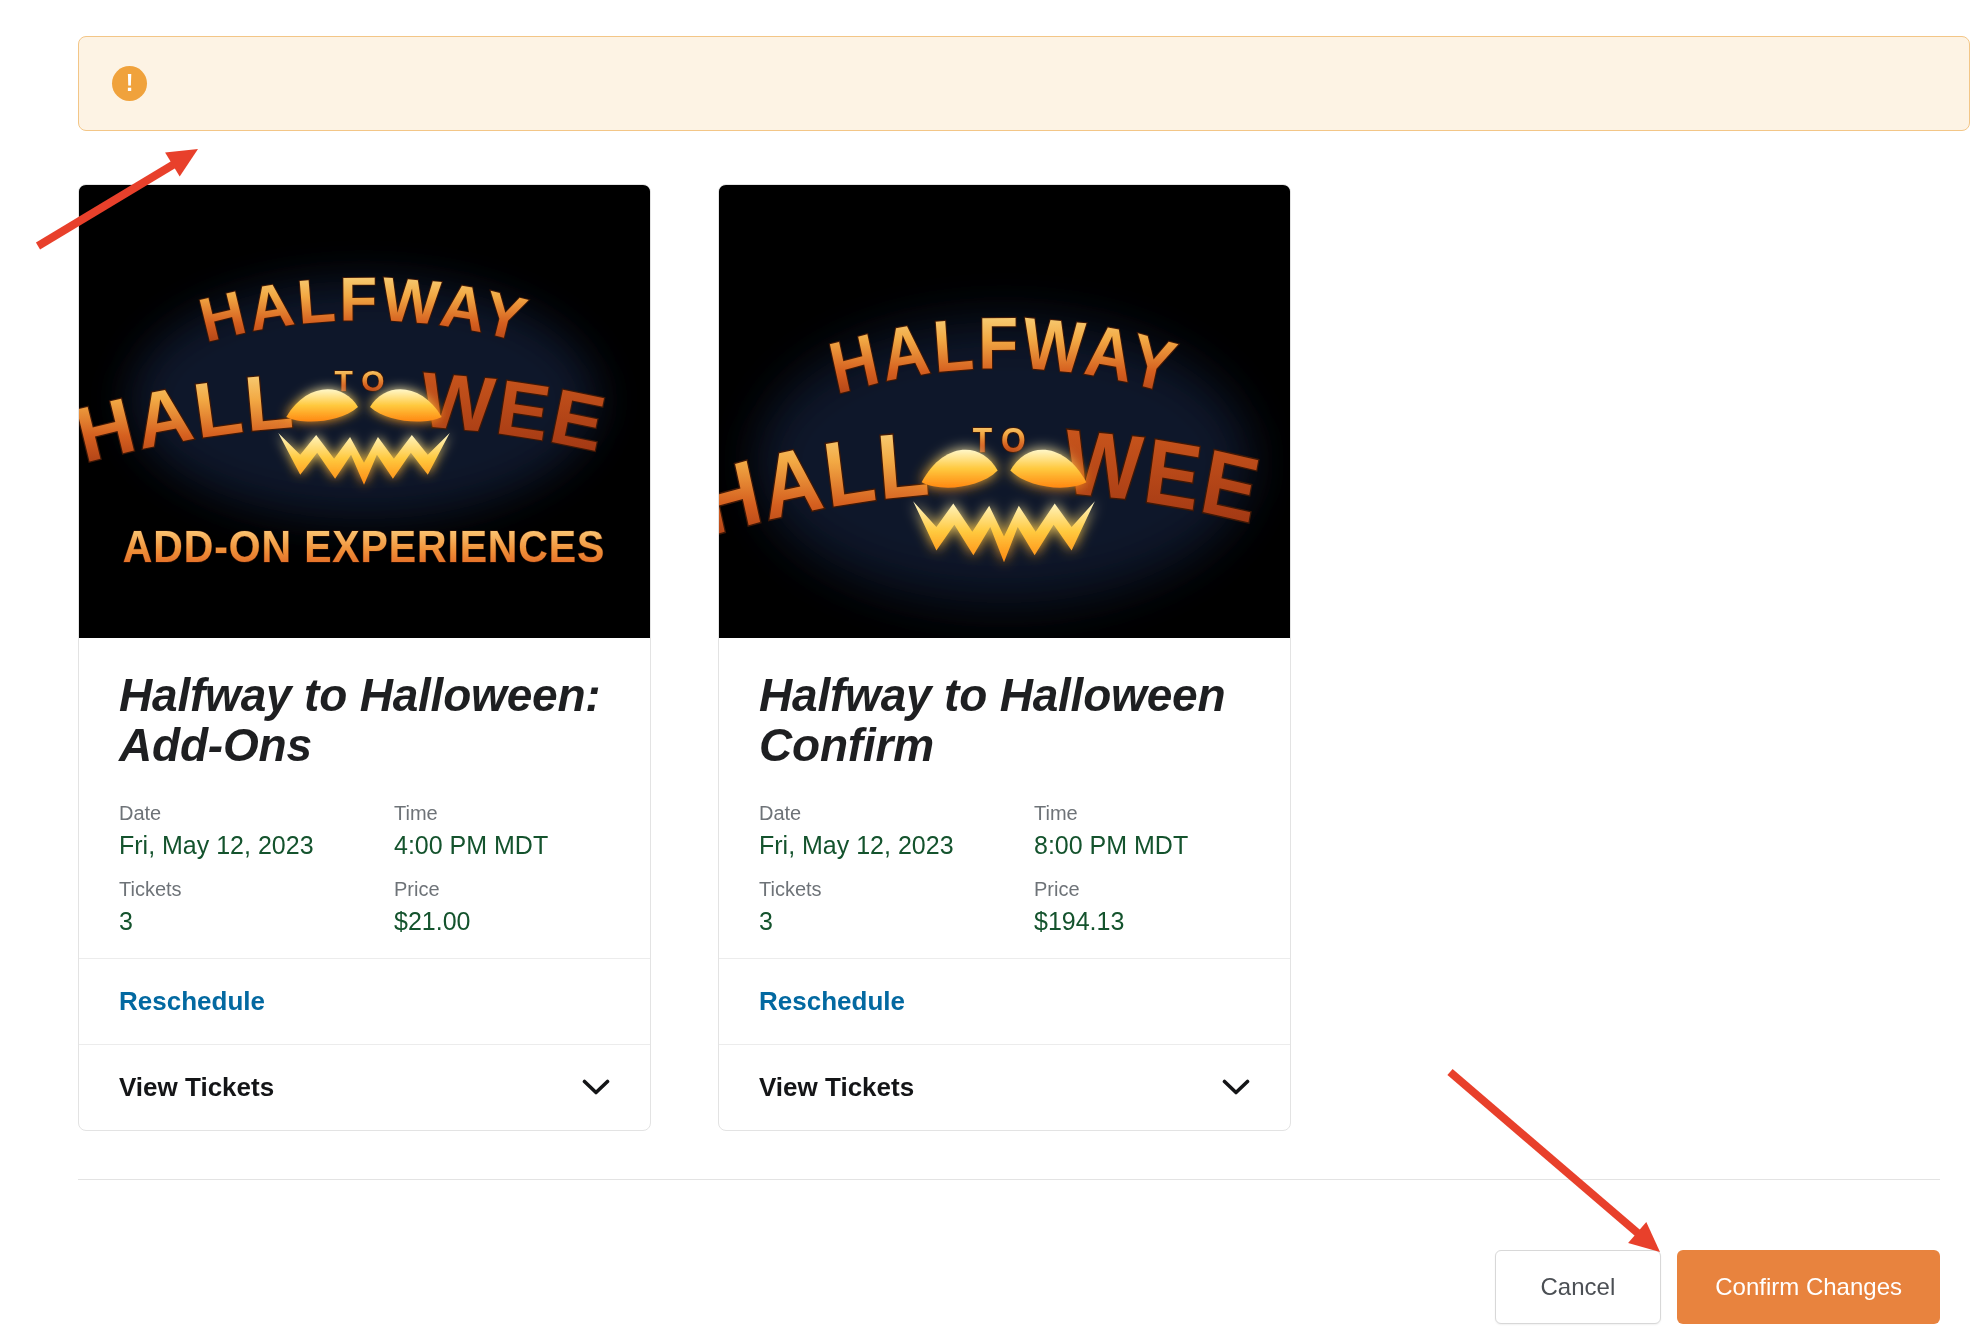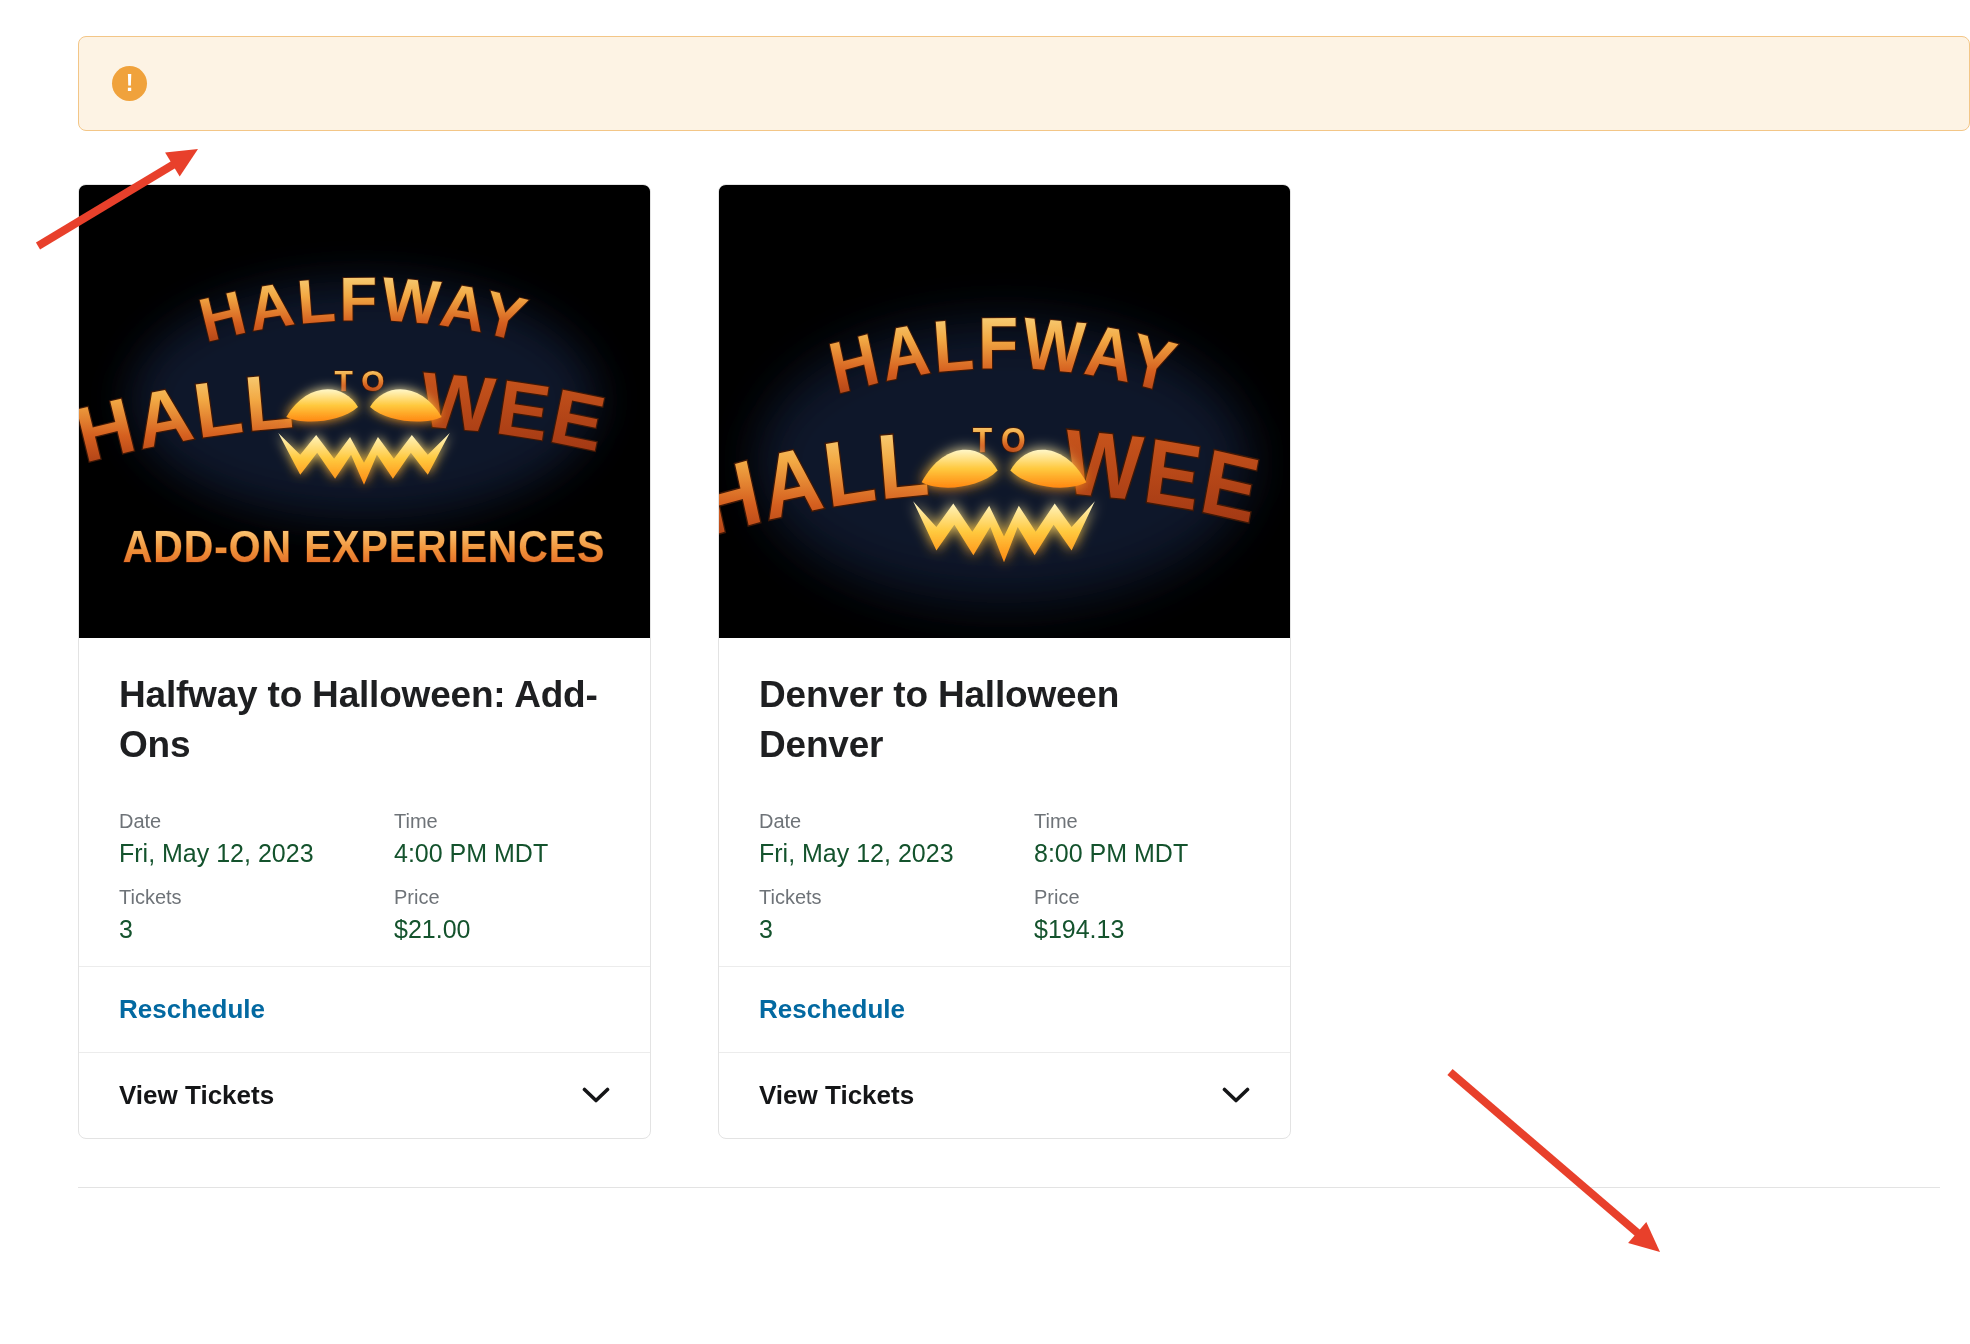--- a/index.html
+++ b/index.html
@@ -13,21 +13,21 @@
   .banner-icon { width:35px; height:35px; border-radius:50%; background:#F0A23C; color:#fff;
     font-size:23px; font-weight:bold; display:flex; align-items:center; justify-content:center; flex:0 0 auto; }
   .banner-text { font-size:23px; color:#55585D; letter-spacing:0.2px; }
 
   
   .cards { display:flex; gap:67px; margin-top:53px; }
   .card { width:573px; background:#fff; border:1px solid #E3E3E3; border-radius:8px; overflow:hidden; }
   .poster { width:100%; height:453px; background:#000; display:block; }
   .poster svg { display:block; width:100%; height:100%; }
   .card-body { padding:32px 40px 22px; }
-  .card-title { font-size:37px; line-height:50px; font-weight:bold; color:#1E1F21; margin-bottom:40px; letter-spacing:-0.2px; }
+  .card-title { font-size:46px; line-height:50px; font-weight:bold; color:#1E1F21; margin-bottom:32px; letter-spacing:-0.2px;font-style:italic; }
   .fields { display:grid; grid-template-columns:275px 1fr; row-gap:18px; }
   .flabel { font-size:20px; color:#6E7378; margin-bottom:6px; }
   .fvalue { font-size:25px; color:#14532d; }
   .row { border-top:1px solid #ECECEC; padding:27px 40px; font-size:26px; font-weight:bold; }
   .reschedule { color:#0369a1; cursor:pointer; }
   .view-tickets { color:#141517; display:flex; align-items:center; justify-content:space-between; cursor:pointer;text-align:right; }
   .chev { width:28px; height:17px; }
   .chev path { fill:none; stroke:#141517; stroke-width:3.6; stroke-linecap:round; stroke-linejoin:round; }
 
   
@@ -175,21 +175,21 @@
             <text class="lg-big" fill="url(#goldB)"><textPath href="#arcMidB" startOffset="84%">WEEN</textPath></text>
             <g transform="translate(286,242)" filter="url(#glowB)">
               <path d="M -78 -10 C -58 -44 -22 -46 -6 -20 C -24 -4 -62 -2 -78 -10 Z" fill="url(#pumpB)"></path>
               <path d="M 78 -10 C 58 -44 22 -46 6 -20 C 24 -4 62 -2 78 -10 Z" fill="url(#pumpB)"></path>
               <path d="M -86 6 L -64 28 L -48 8 L -30 32 L -14 10 L 0 36 L 14 10 L 30 32 L 48 8 L 64 28 L 86 6 L 64 48 L 47 26 L 29 52 L 13 28 L 0 58 L -13 28 L -29 52 L -47 26 L -64 48 Z" fill="url(#pumpB)"></path>
             </g>
           </g>
         </svg>
       </div>
       <div class="card-body">
-        <h2 class="card-title">Denver to Halloween Denver</h2>
+        <h2 class="card-title">Halfway to Halloween Confirm</h2>
         <div class="fields">
           <div>
             <div class="flabel">Date</div>
             <div class="fvalue">Fri, May 12, 2023</div>
           </div>
           <div>
             <div class="flabel">Time</div>
             <div class="fvalue">8:00 PM MDT</div>
           </div>
           <div>
@@ -207,20 +207,24 @@
         <span>View Tickets</span>
         <svg class="chev" viewBox="0 0 28 17">
           <path d="M2.5 2.5 L14 13.5 L25.5 2.5"></path>
         </svg>
       </div>
     </div>
   </div>
 
   <hr class="divider">
 
+  <div class="footer">
+    <button class="btn btn-cancel">Cancel</button>
+    <button class="btn btn-confirm">Confirm Changes</button>
+  </div>
 
   <svg class="overlay">
     <g>
       <line x1="38" y1="210" x2="176" y2="127" stroke="#E8402B" stroke-width="8"></line>
       <polygon points="198,113 179.7,140.6 165.1,116.6" fill="#E8402B"></polygon>
     </g>
     <g>
       <line x1="1450" y1="1036" x2="1640" y2="1199" stroke="#E8402B" stroke-width="8"></line>
       <polygon points="1660,1216 1628.1,1207.1 1646.3,1185.9" fill="#E8402B"></polygon>
     </g>

